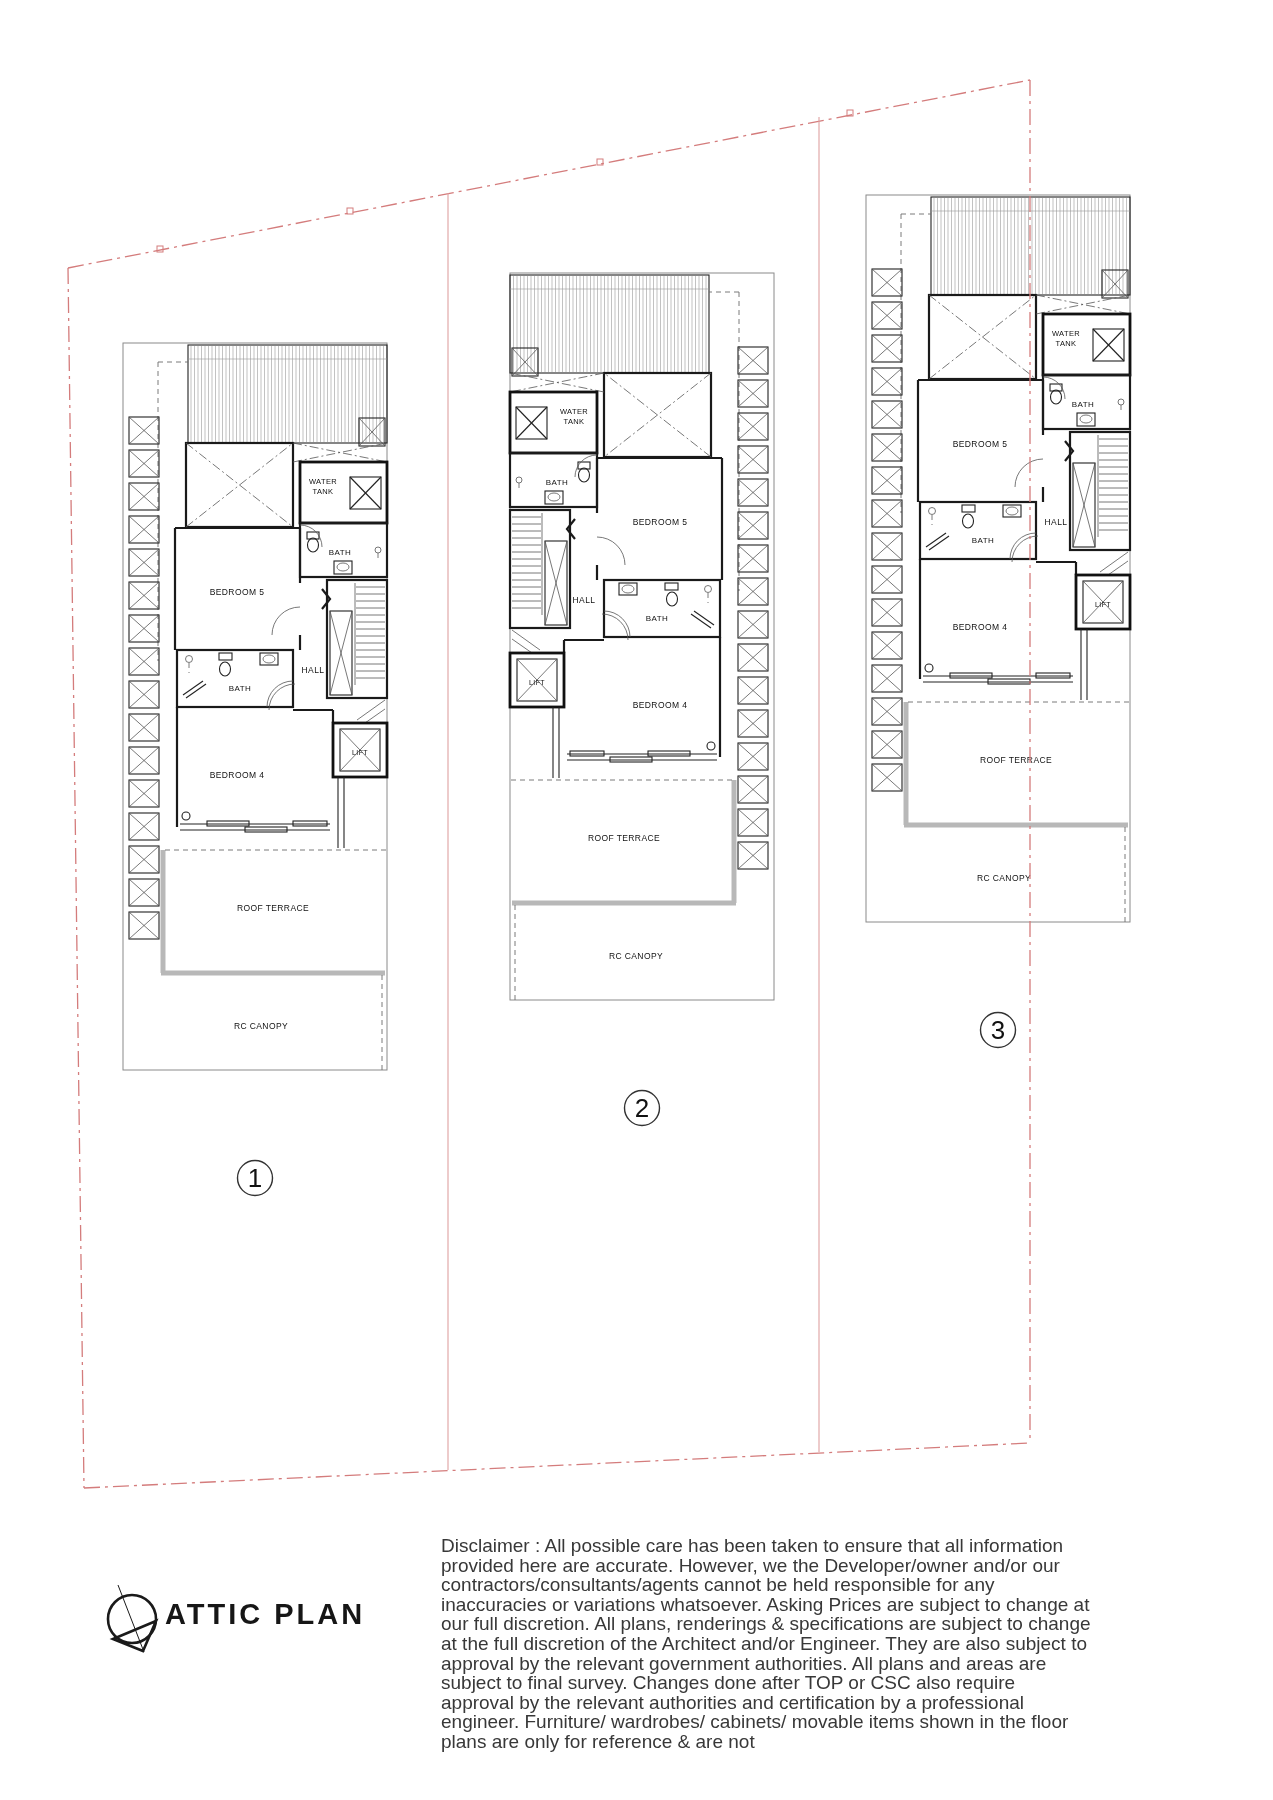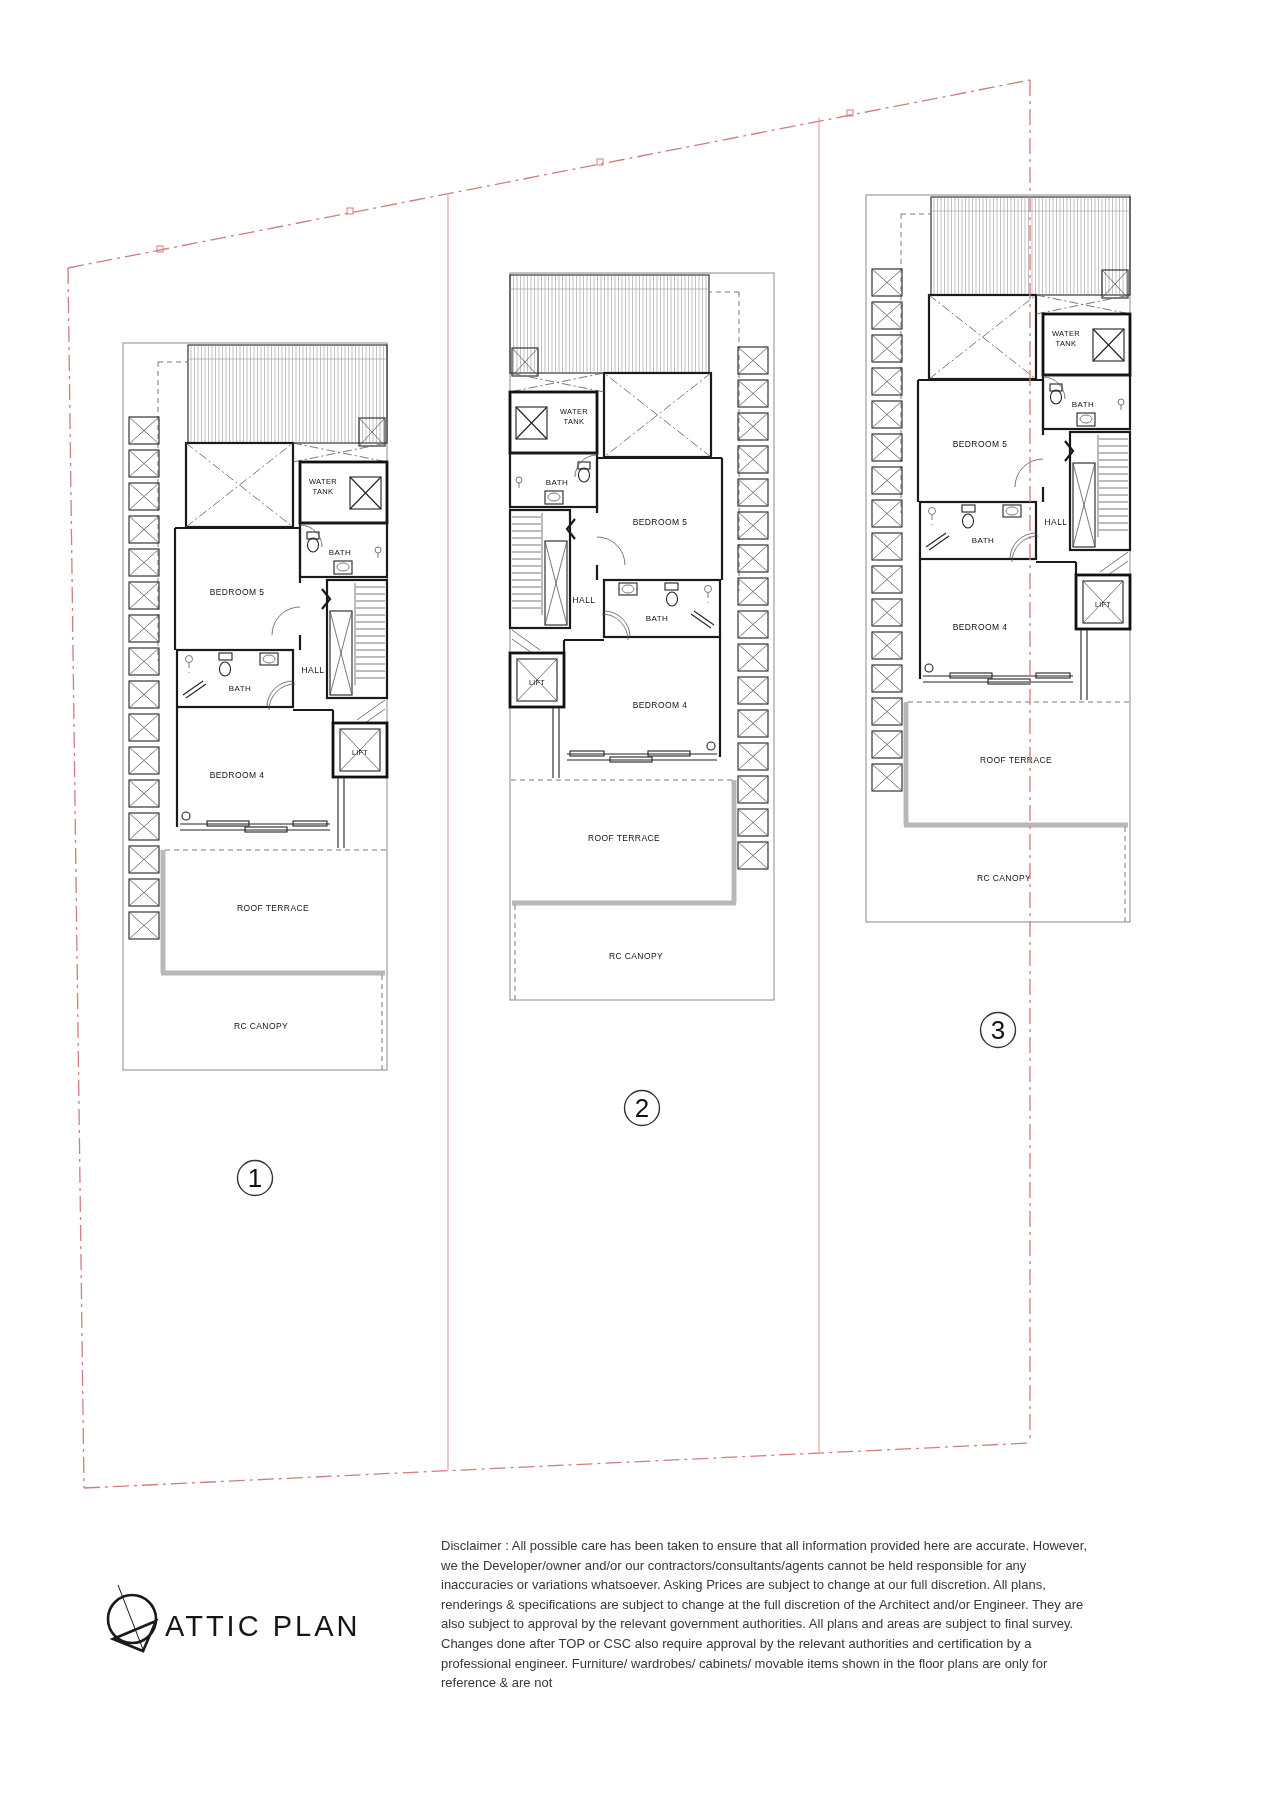--- a/index.html
+++ b/index.html
@@ -16,23 +16,23 @@
   .dash{stroke:#6b6b6b;stroke-width:.9;fill:none;stroke-dasharray:5 4}
   .dashdot{stroke:#555;stroke-width:.8;fill:none;stroke-dasharray:9 3 2 3}
   .gray{stroke:#b8b8b8;stroke-width:5;fill:none}
   .red{stroke:#d47c7c;stroke-width:1.3;fill:none;stroke-dasharray:16 5 3 5}
   .redsolid{stroke:#dfa0a0;stroke-width:1.1;fill:none}
   .redmark{stroke:#d47c7c;stroke-width:1;fill:none}
   .lbl{font-family:"Liberation Sans",sans-serif;fill:#111;letter-spacing:.4px}
   .num{font-family:"Liberation Sans",sans-serif;fill:#111}
   .circ{stroke:#333;stroke-width:1.4;fill:#fff}
   .logo{stroke:#1a1a1a;fill:none}
-  #plan-title{position:absolute;left:165px;top:1598px;font-size:29px;font-weight:400;
-        letter-spacing:3px;color:#161616;white-space:nowrap;margin-top:12px;}
-  #disclaimer{position:absolute;left:441px;top:1536px;width:650px;font-size:13px;
+  #plan-title{position:absolute;left:165px;top:1598px;font-size:29px;font-weight:700;
+        letter-spacing:3px;color:#161616;white-space:nowrap;}
+  #disclaimer{position:absolute;left:441px;top:1536px;width:650px;font-size:19px;
         line-height:19.6px;color:#383838;text-align:left;}
 </style>
 </head>
 <body>
 
 <div id="page">
   <svg id="draw" width="1273" height="1800" viewBox="0 0 1273 1800">
       <g transform="translate(123,343)">
         <g>
           <rect x="0" y="0" width="264" height="727" class="outer"></rect>

